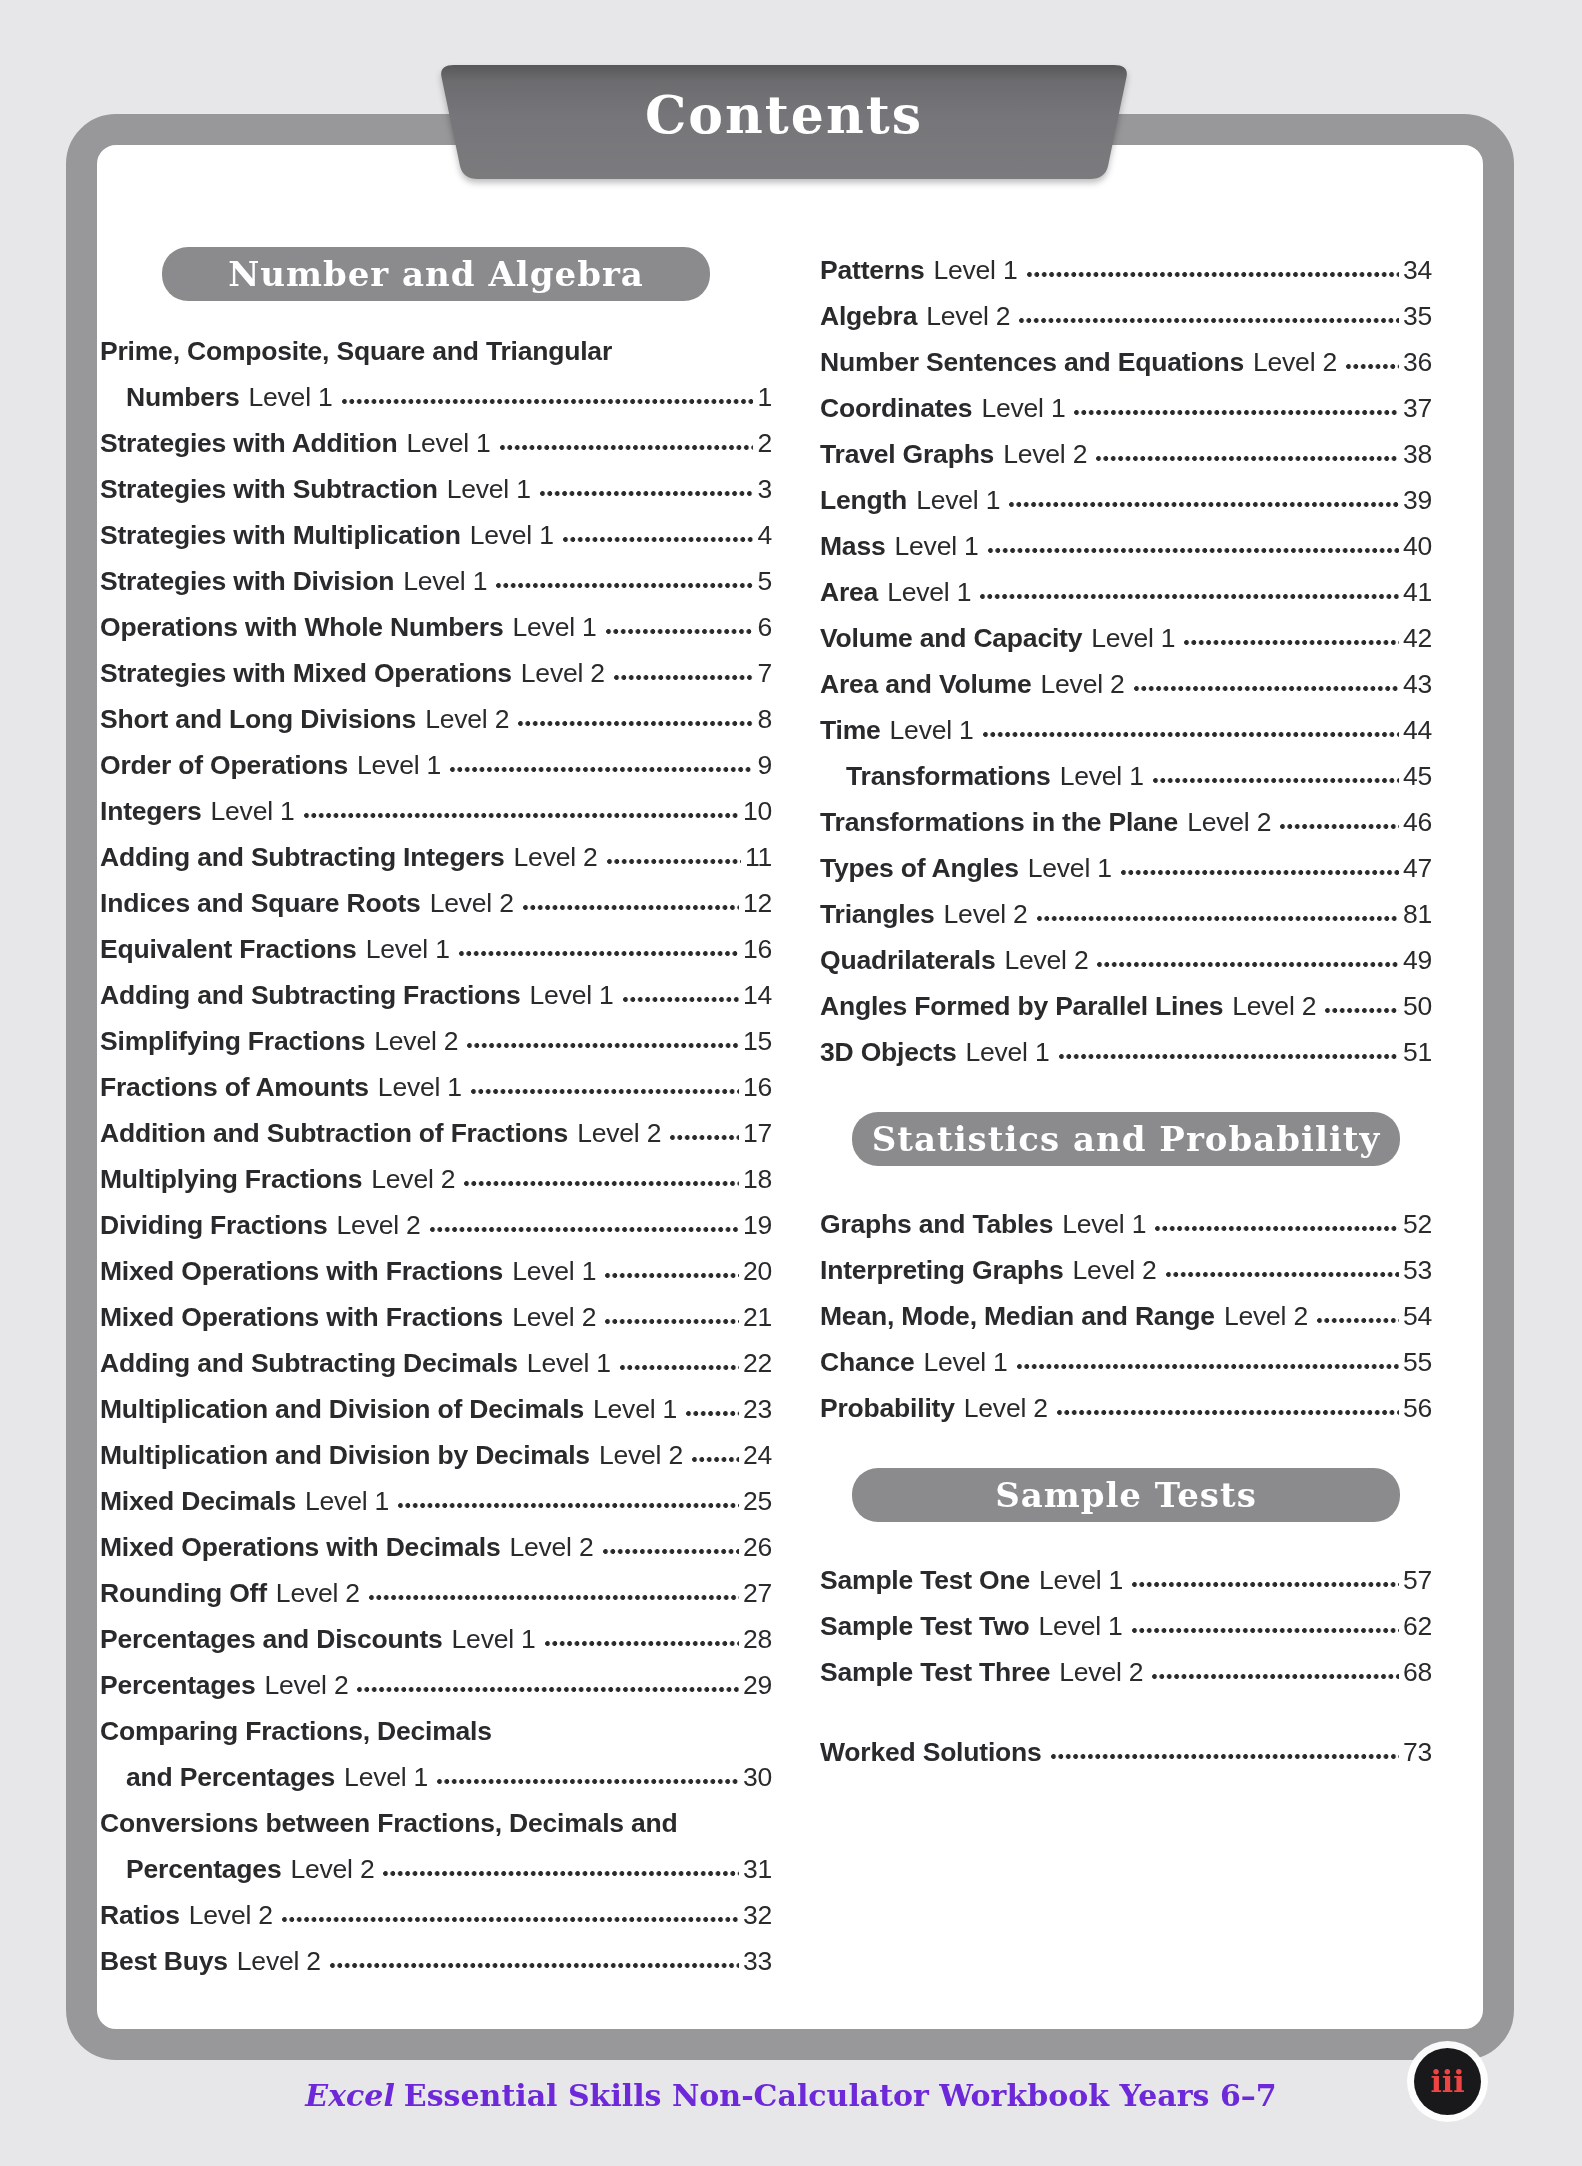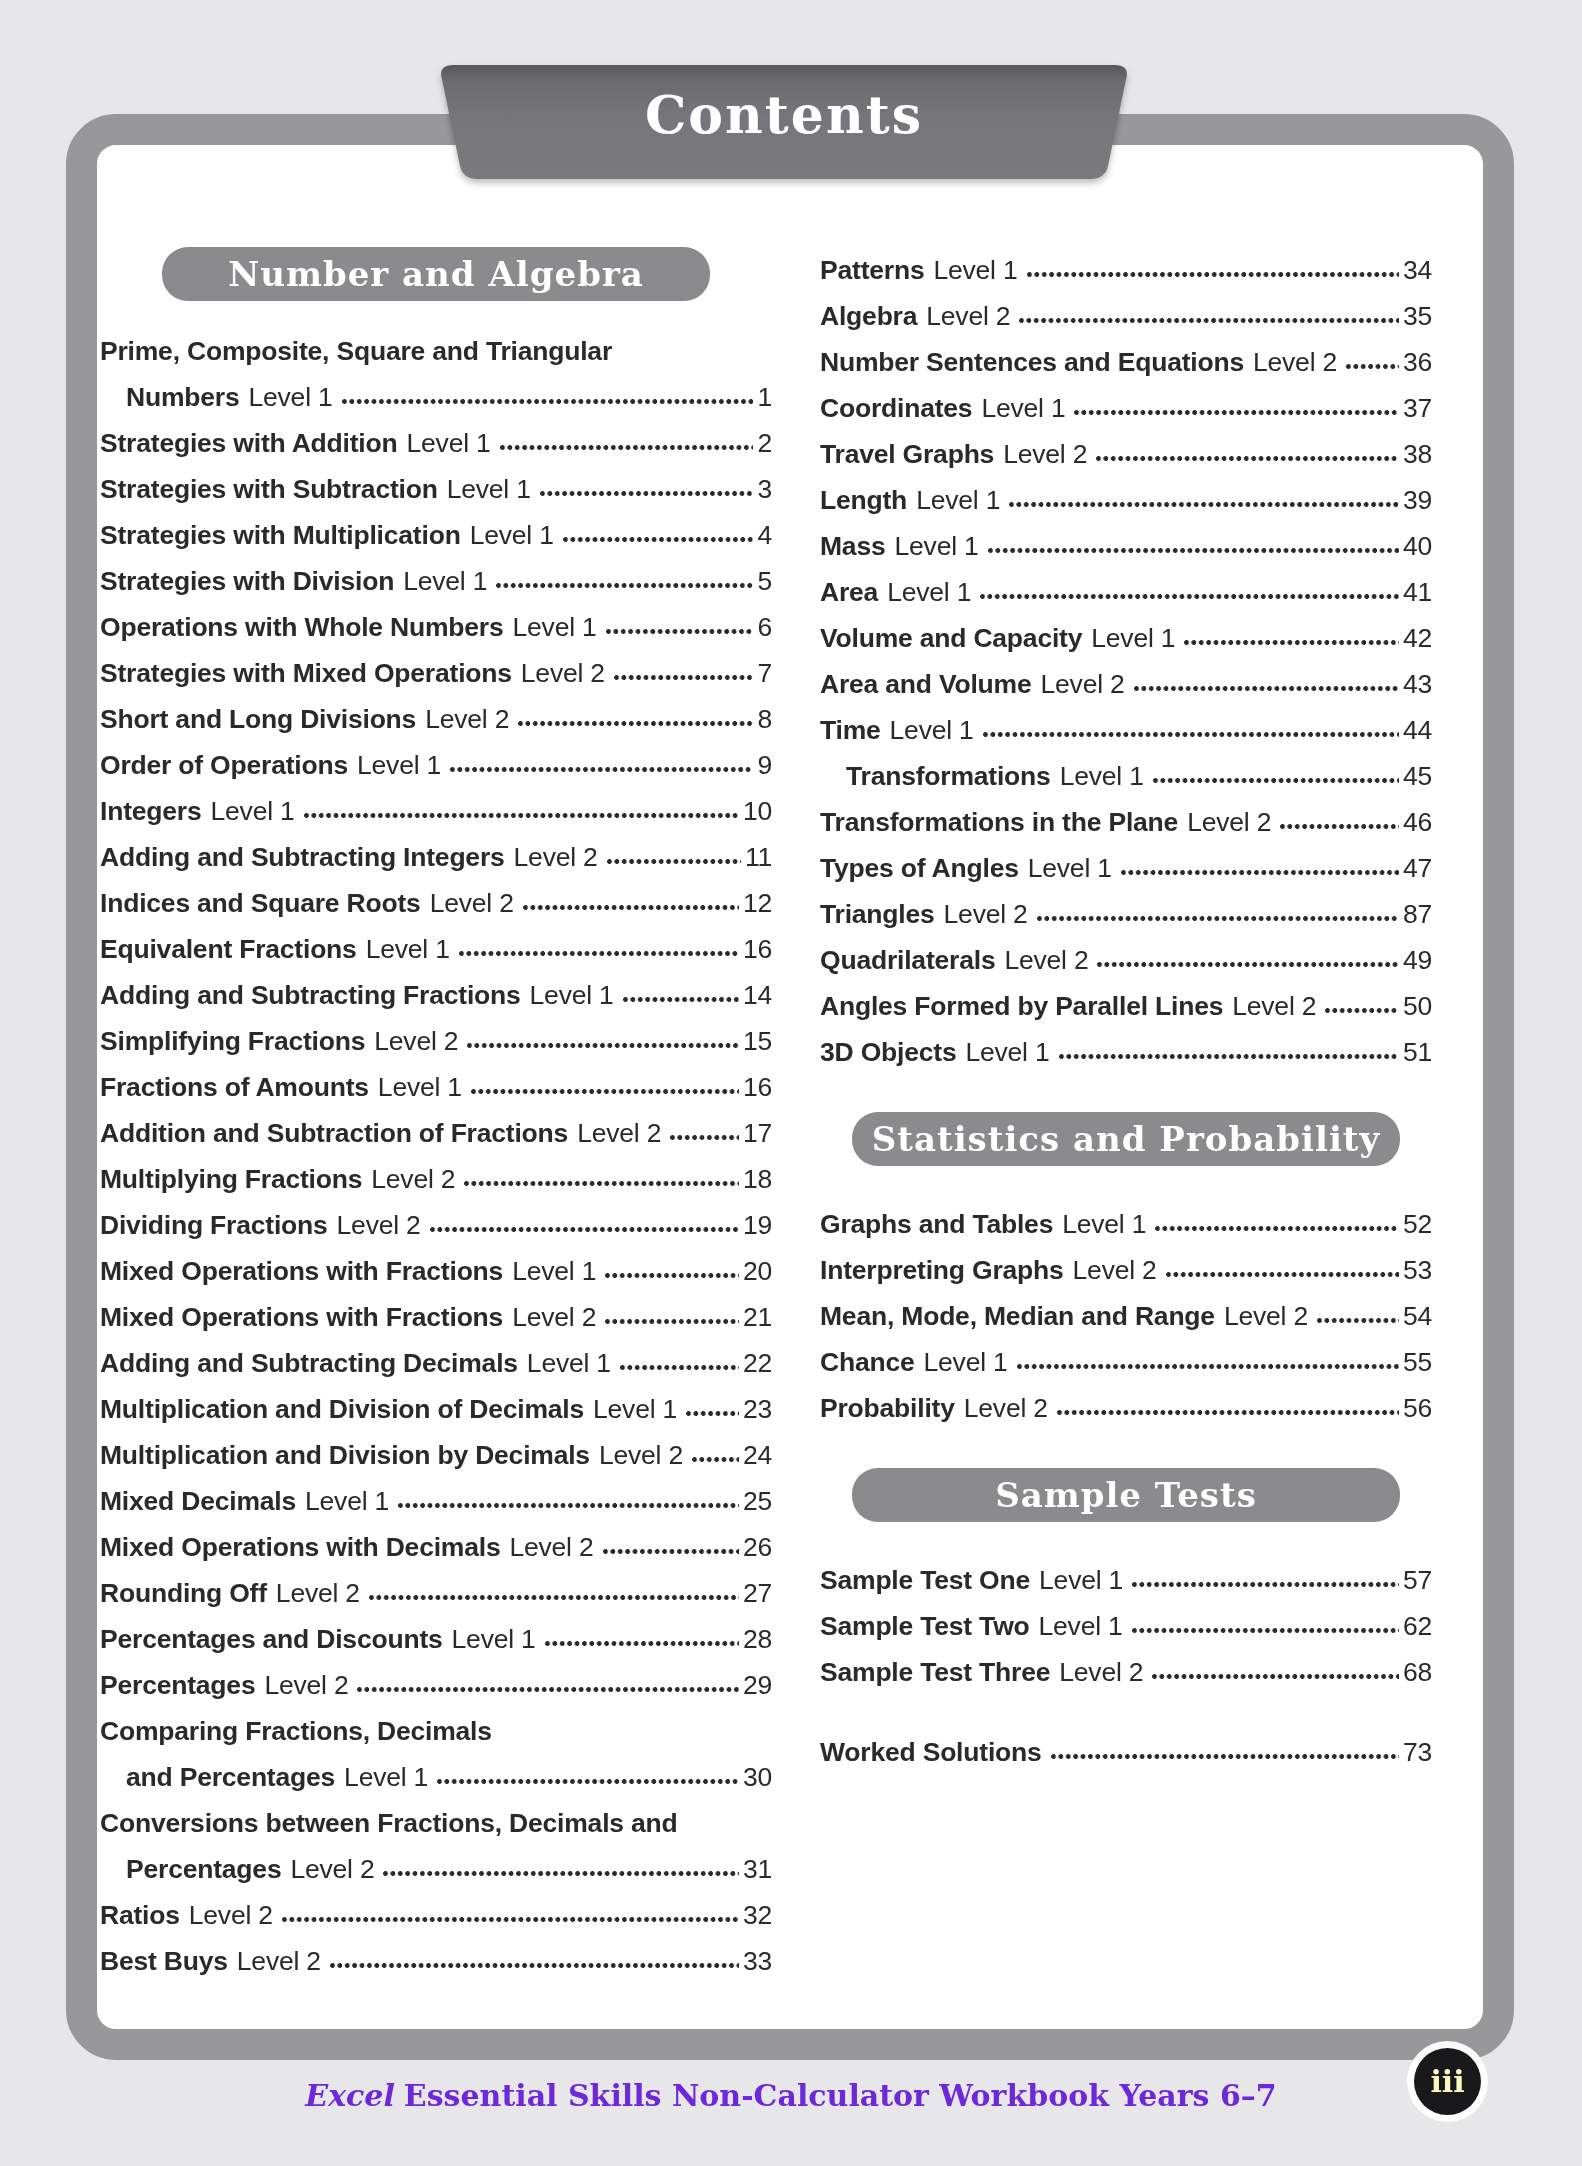--- a/index.html
+++ b/index.html
@@ -60,21 +60,21 @@
   .row.separated{margin-top:34px;}
   .footer{
     position:absolute;left:0;top:2078px;width:1582px;text-align:center;
     font-family:"DejaVu Serif", serif;font-weight:bold;font-size:30px;color:#6d28d9;
   }
   .footer .brand{font-style:italic;margin-right:9px;}
   .badge{
     position:absolute;left:1414px;top:2048px;width:67px;height:67px;border-radius:50%;
     background:#19181a;box-shadow:0 0 0 7px rgba(255,255,255,0.95);
     display:flex;align-items:center;justify-content:center;
-    font-family:"DejaVu Serif", serif;font-weight:bold;font-size:30px;color:#fef9c3;
+    font-family:"DejaVu Serif", serif;font-weight:bold;font-size:30px;color:#ef4444;
   }
 </style>
 </head>
 <body>
 
 <div class="frame"></div>
 
 <div class="banner">
   <svg width="700" height="120" viewBox="0 0 700 120">
     <defs>
@@ -436,21 +436,21 @@
     <span class="t">Types of Angles</span>
     <span class="lvl">Level 1</span>
     <span class="leader"></span>
     <span class="pg">47</span>
   </div>
 
   <div class="row">
     <span class="t">Triangles</span>
     <span class="lvl">Level 2</span>
     <span class="leader"></span>
-    <span class="pg">87</span>
+    <span class="pg">81</span>
   </div>
 
   <div class="row">
     <span class="t">Quadrilaterals</span>
     <span class="lvl">Level 2</span>
     <span class="leader"></span>
     <span class="pg">49</span>
   </div>
 
   <div class="row">

